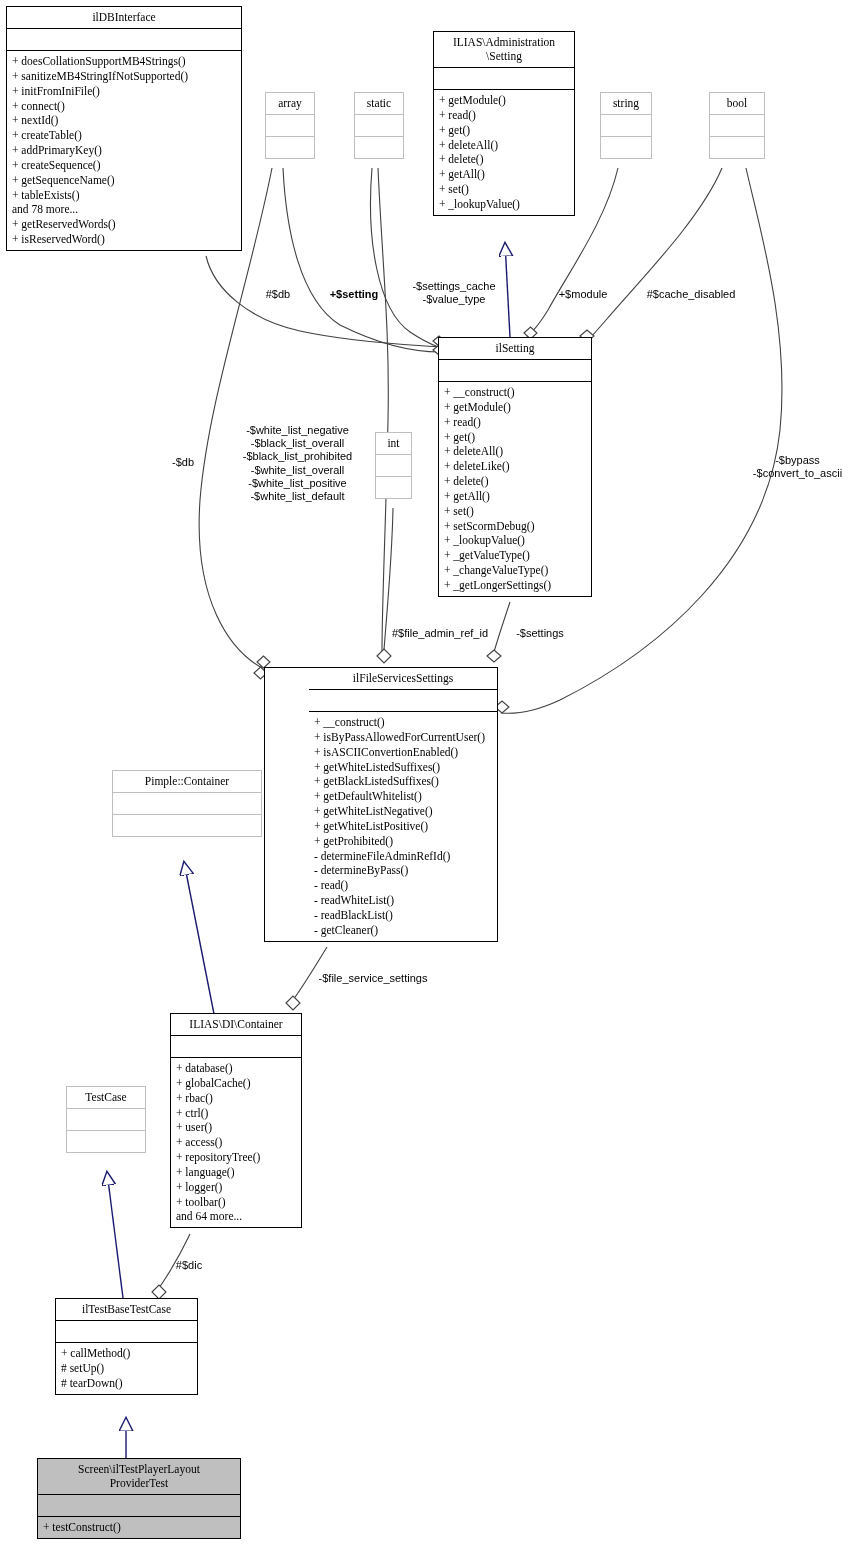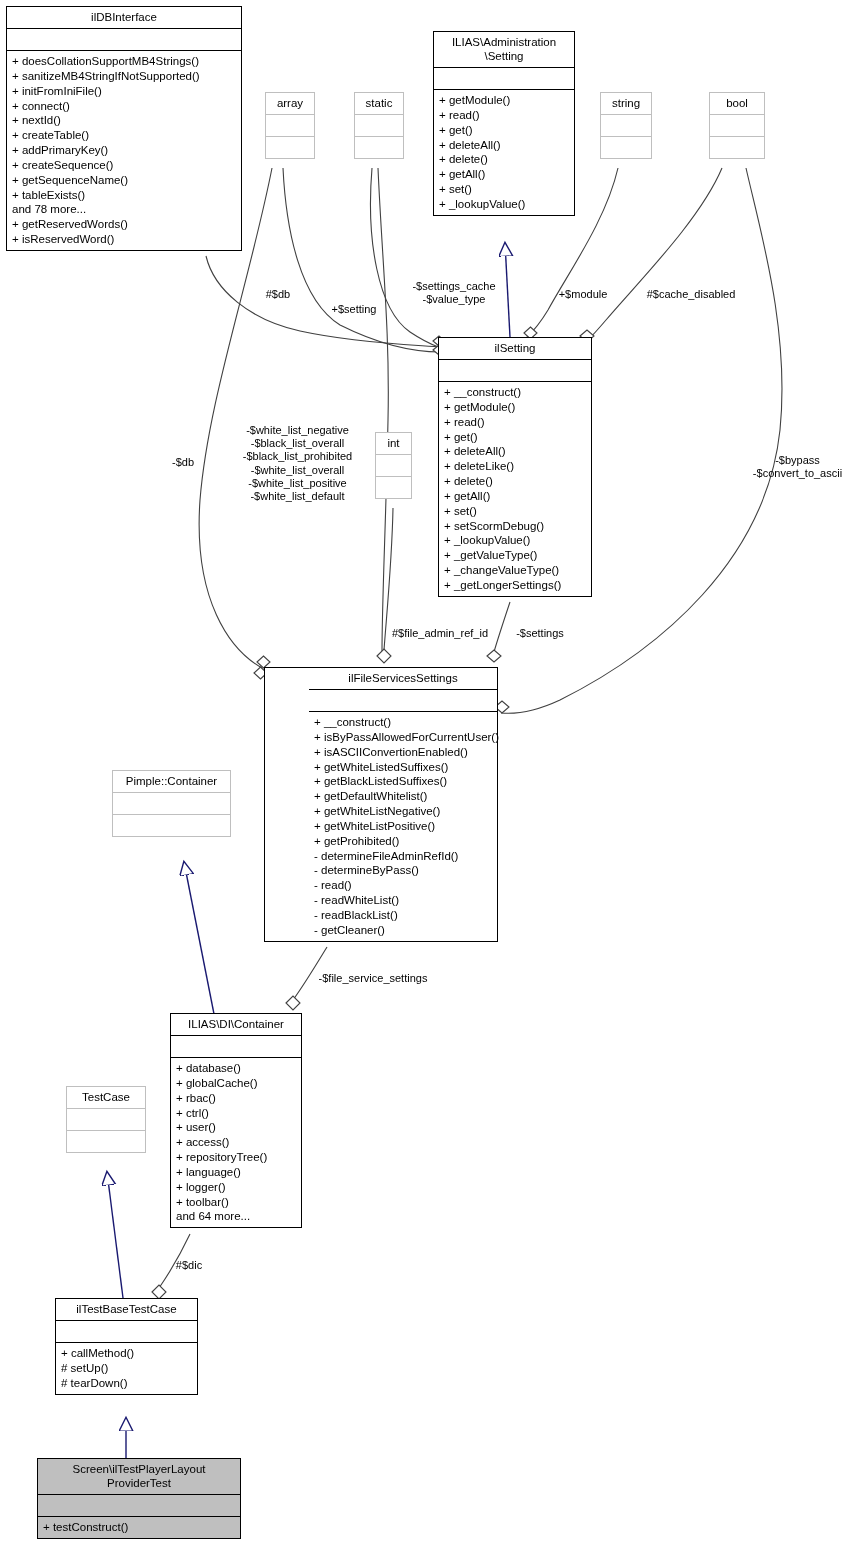--- a/index.html
+++ b/index.html
@@ -25,20 +25,21 @@
     pointer-events: none;
   }
   .node {
     position: absolute;
     box-sizing: border-box;
     background: #ffffff;
     border: 1px solid #000000;
     display: flex;
     flex-direction: column;
     z-index: 5;
+    font-family: Liberation Serif, serif;
   }
   .node.grey-border {
     border: 1px solid #bfbfbf;
   }
   .node.filled {
     background: #bfbfbf;
   }
   .node .title {
     text-align: center;
     font-size: 11.5px;
@@ -271,21 +272,21 @@
         <div>+ getProhibited()</div>
         <div>- determineFileAdminRefId()</div>
         <div>- determineByPass()</div>
         <div>- read()</div>
         <div>- readWhiteList()</div>
         <div>- readBlackList()</div>
         <div>- getCleaner()</div>
       </div>
   </div>
 
-  <div class="node grey-border" style="left:112px; top:770px; width:119px;justify-content:center;">
+  <div class="node grey-border" style="left:112px; top:770px; width:150px;justify-content:center;">
     <div class="title">Pimple::Container</div>
     <div class="sep"></div>
     <div class="empty-compartment"></div>
     <div class="sep"></div>
     <div class="empty-compartment"></div>
   </div>
 
   <div class="node" style="left:170px; top:1013px; width:132px;">
     <div class="title">ILIAS\DI\Container</div>
     <div class="sep"></div>
@@ -332,21 +333,21 @@
     <div class="sep"></div>
     <div class="empty-compartment"></div>
     <div class="sep"></div>
     <div class="members">
         <div>+ testConstruct()</div>
       </div>
   </div>
 
   <div class="edge-label" style="left:253px; top:288px; width:50px;">#$db</div>
 
-  <div class="edge-label" style="left:318px; top:303px; width:72px;">+$setting</div>
+  <div class="edge-label" style="left:318px; top:288px; width:72px;font-weight:bold;">+$setting</div>
 
   <div class="edge-label" style="left:392px; top:280px; width:124px;">-$settings_cache
 -$value_type</div>
 
   <div class="edge-label" style="left:547px; top:288px; width:72px;">+$module</div>
 
   <div class="edge-label" style="left:632px; top:288px; width:118px;text-align:center;">#$cache_disabled</div>
 
   <div class="edge-label" style="left:160px; top:456px; width:46px;">-$db</div>
 

